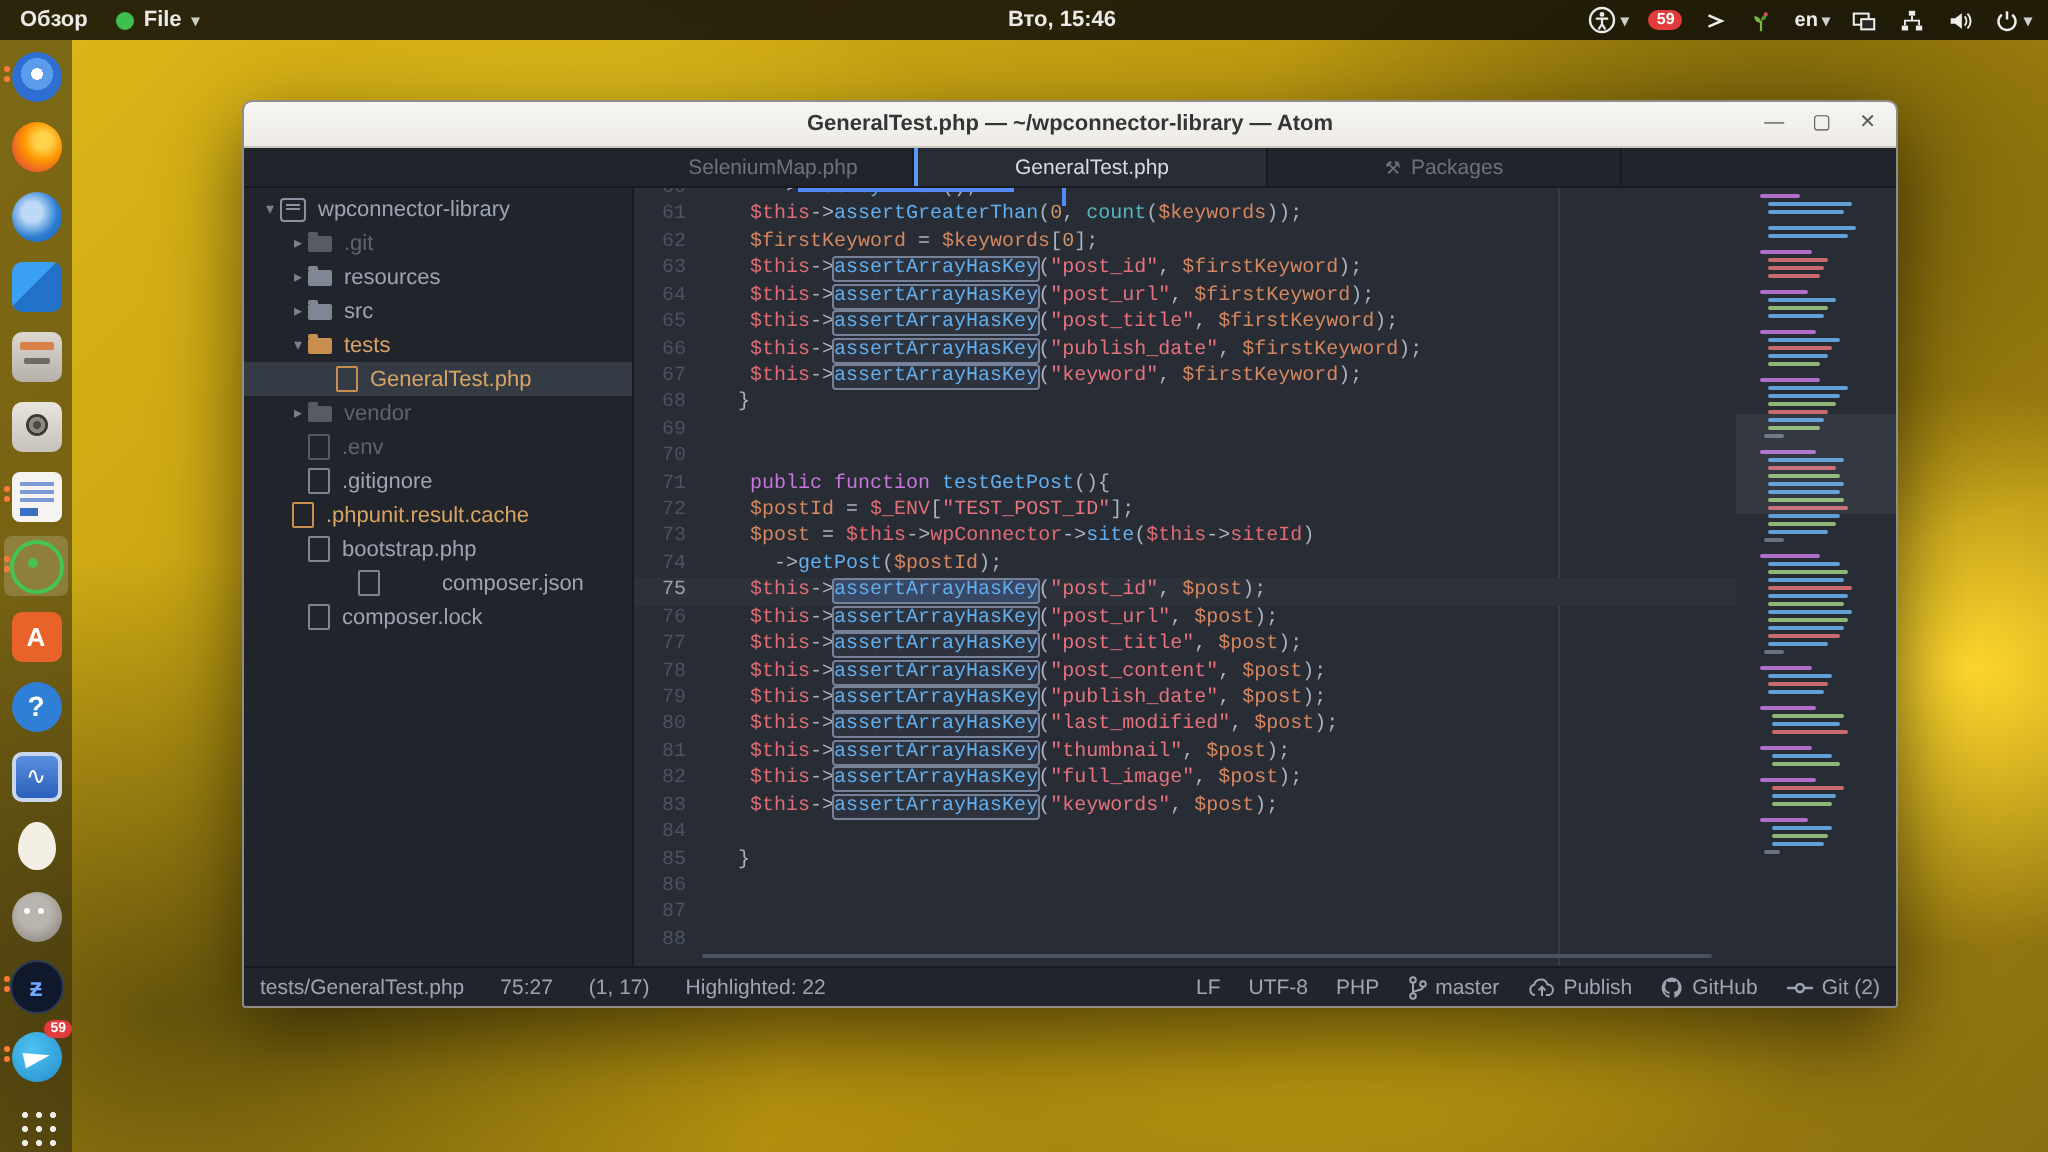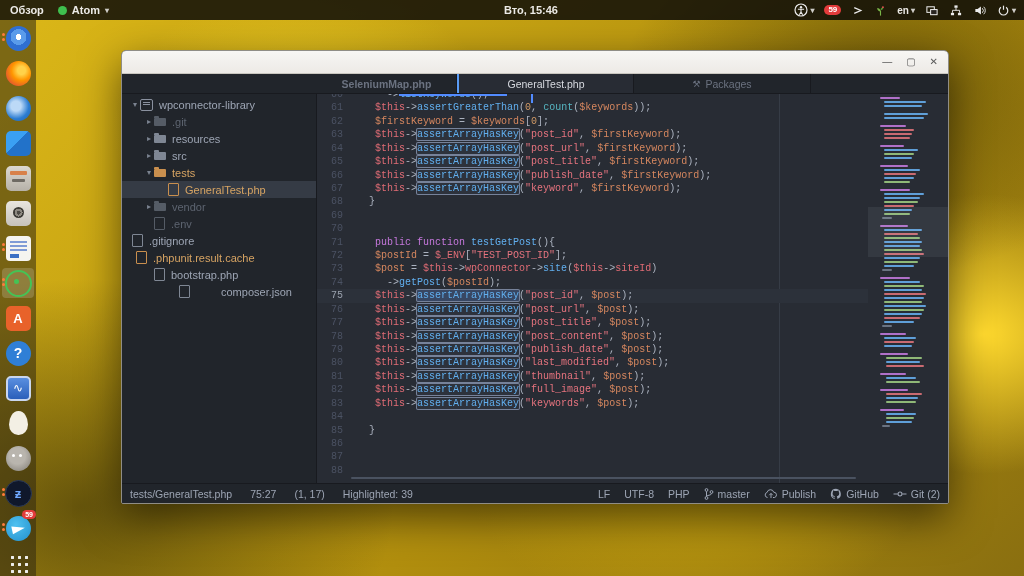--- a/index.html
+++ b/index.html
@@ -142,21 +142,21 @@
 </head>
 <body>
 
 <div class="desktop">
 
   <div class="panel">
     <div class="left">
       <span>Обзор</span>
       <span class="appbtn">
         <span class="appdot"></span>
-        <span>Atom</span>
+        <span>File</span>
         <span class="caret">▾</span>
       </span>
     </div>
     <div class="clock">Вто, 15:46</div>
     <div class="right">
       <span class="pico">
         <svg width="14" height="14" viewBox="0 0 14 14">
             <circle cx="7" cy="7" r="6" fill="none" stroke="#ececec" stroke-width="1.2"></circle>
             <circle cx="7" cy="4.2" r="1.2" fill="#ececec"></circle>
             <path d="M3.9 6.3h6.2M7 6.3v2.8l-1.7 2.6M7 9.1l1.7 2.6" stroke="#ececec" stroke-width="1.1" fill="none"></path>
@@ -278,32 +278,33 @@
         <span class="icon26 ic-telegram"></span>
         <span class="dbadge">59</span>
       </div>
       <div class="ditem">
         <span class="ic-apps"></span>
       </div>
     </div>
 
   <div class="window">
     <div class="titlebar">
+      <div class="title">GeneralTest.php — ~/wpconnector-library — Atom</div>
       <div class="winctl">
         <span>—</span>
         <span>▢</span>
         <span>✕</span>
       </div>
     </div>
     <div class="tabrow">
       <div class="tree-header">
         <span>Project</span>
       </div>
       <div class="tabs">
-          <div class="tab" style="width: 139px; font-weight: bold;">
+          <div class="tab" style="width: 139px;">
             <span>SeleniumMap.php</span>
           </div>
           <div class="tab active" style="width: 174px;">
             <span>GeneralTest.php</span>
           </div>
           <div class="tab" style="width: 176px;">
             <span class="ticon">⚒</span>
             <span>Packages</span>
           </div>
         </div>
@@ -343,39 +344,44 @@
           <div class="trow" style="padding-left: 22px;">
             <span class="chev">▸</span>
             <span class="fold dim"></span>
             <span class="t-dim">vendor</span>
           </div>
           <div class="trow" style="padding-left: 22px;">
             <span class="chev"></span>
             <span class="fico dim"></span>
             <span class="t-dim">.env</span>
           </div>
-          <div class="trow" style="">
+          <div class="trow" style="padding-left: 22px;">
             <span class="chev"></span>
             <span class="fico"></span>
             <span>.gitignore</span>
           </div>
-          <div class="trow" style="padding-left: 4px; text-align: center;">
+          <div class="trow" style="padding-left: 14px; text-align: center;">
             <span class="chev"></span>
             <span class="fico mod"></span>
             <span class="t-mod">.phpunit.result.cache</span>
           </div>
           <div class="trow" style="padding-left: 22px;">
             <span class="chev"></span>
             <span class="fico"></span>
             <span>bootstrap.php</span>
           </div>
           <div class="trow" style="padding-left: 22px; gap: 25px;">
             <span class="chev"></span>
             <span class="fico"></span>
             <span>composer.json</span>
+          </div>
+          <div class="trow" style="padding-left: 22px;">
+            <span class="chev"></span>
+            <span class="fico"></span>
+            <span>composer.lock</span>
           </div>
         </div>
       <div class="editor">
         <div class="wrapguide"></div>
         <div class="codewrap"><div class="crow"><span class="gut">60</span><span><span class="tk-p">      -&gt;</span><span class="tk-fn">listKeywords</span><span class="tk-p">();</span></span></div><div class="crow"><span class="gut">61</span><span><span class="tk-p">    </span><span class="tk-v">$this</span><span class="tk-p">-&gt;</span><span class="tk-fn">assertGreaterThan</span><span class="tk-p">(</span><span class="tk-num">0</span><span class="tk-p">, </span><span class="tk-cy">count</span><span class="tk-p">(</span><span class="tk-vo">$keywords</span><span class="tk-p">));</span></span></div><div class="crow"><span class="gut">62</span><span><span class="tk-p">    </span><span class="tk-vo">$firstKeyword</span><span class="tk-p"> = </span><span class="tk-vo">$keywords</span><span class="tk-p">[</span><span class="tk-num">0</span><span class="tk-p">];</span></span></div><div class="crow"><span class="gut">63</span><span><span class="tk-p">    </span><span class="tk-v">$this</span><span class="tk-p">-&gt;</span><span class="tk-box">assertArrayHasKey</span><span class="tk-p">(</span><span class="tk-str">"post_id"</span><span class="tk-p">, </span><span class="tk-vo">$firstKeyword</span><span class="tk-p">);</span></span></div><div class="crow"><span class="gut">64</span><span><span class="tk-p">    </span><span class="tk-v">$this</span><span class="tk-p">-&gt;</span><span class="tk-box">assertArrayHasKey</span><span class="tk-p">(</span><span class="tk-str">"post_url"</span><span class="tk-p">, </span><span class="tk-vo">$firstKeyword</span><span class="tk-p">);</span></span></div><div class="crow"><span class="gut">65</span><span><span class="tk-p">    </span><span class="tk-v">$this</span><span class="tk-p">-&gt;</span><span class="tk-box">assertArrayHasKey</span><span class="tk-p">(</span><span class="tk-str">"post_title"</span><span class="tk-p">, </span><span class="tk-vo">$firstKeyword</span><span class="tk-p">);</span></span></div><div class="crow"><span class="gut">66</span><span><span class="tk-p">    </span><span class="tk-v">$this</span><span class="tk-p">-&gt;</span><span class="tk-box">assertArrayHasKey</span><span class="tk-p">(</span><span class="tk-str">"publish_date"</span><span class="tk-p">, </span><span class="tk-vo">$firstKeyword</span><span class="tk-p">);</span></span></div><div class="crow"><span class="gut">67</span><span><span class="tk-p">    </span><span class="tk-v">$this</span><span class="tk-p">-&gt;</span><span class="tk-box">assertArrayHasKey</span><span class="tk-p">(</span><span class="tk-str">"keyword"</span><span class="tk-p">, </span><span class="tk-vo">$firstKeyword</span><span class="tk-p">);</span></span></div><div class="crow"><span class="gut">68</span><span><span class="tk-p">   }</span></span></div><div class="crow"><span class="gut">69</span><span></span></div><div class="crow"><span class="gut">70</span><span></span></div><div class="crow"><span class="gut">71</span><span><span class="tk-p">    </span><span class="tk-kw">public function </span><span class="tk-fn">testGetPost</span><span class="tk-p">(){</span></span></div><div class="crow"><span class="gut">72</span><span><span class="tk-p">    </span><span class="tk-vo">$postId</span><span class="tk-p"> = </span><span class="tk-v">$_ENV</span><span class="tk-p">[</span><span class="tk-str">"TEST_POST_ID"</span><span class="tk-p">];</span></span></div><div class="crow"><span class="gut">73</span><span><span class="tk-p">    </span><span class="tk-vo">$post</span><span class="tk-p"> = </span><span class="tk-v">$this</span><span class="tk-p">-&gt;</span><span class="tk-v">wpConnector</span><span class="tk-p">-&gt;</span><span class="tk-fn">site</span><span class="tk-p">(</span><span class="tk-v">$this</span><span class="tk-p">-&gt;</span><span class="tk-v">siteId</span><span class="tk-p">)</span></span></div><div class="crow"><span class="gut">74</span><span><span class="tk-p">      -&gt;</span><span class="tk-fn">getPost</span><span class="tk-p">(</span><span class="tk-vo">$postId</span><span class="tk-p">);</span></span></div><div class="crow cur"><span class="gut">75</span><span><span class="tk-p">    </span><span class="tk-v">$this</span><span class="tk-p">-&gt;</span><span class="tk-boxsel">assertArrayHasKey</span><span class="tk-p">(</span><span class="tk-str">"post_id"</span><span class="tk-p">, </span><span class="tk-vo">$post</span><span class="tk-p">);</span></span></div><div class="crow"><span class="gut">76</span><span><span class="tk-p">    </span><span class="tk-v">$this</span><span class="tk-p">-&gt;</span><span class="tk-box">assertArrayHasKey</span><span class="tk-p">(</span><span class="tk-str">"post_url"</span><span class="tk-p">, </span><span class="tk-vo">$post</span><span class="tk-p">);</span></span></div><div class="crow"><span class="gut">77</span><span><span class="tk-p">    </span><span class="tk-v">$this</span><span class="tk-p">-&gt;</span><span class="tk-box">assertArrayHasKey</span><span class="tk-p">(</span><span class="tk-str">"post_title"</span><span class="tk-p">, </span><span class="tk-vo">$post</span><span class="tk-p">);</span></span></div><div class="crow"><span class="gut">78</span><span><span class="tk-p">    </span><span class="tk-v">$this</span><span class="tk-p">-&gt;</span><span class="tk-box">assertArrayHasKey</span><span class="tk-p">(</span><span class="tk-str">"post_content"</span><span class="tk-p">, </span><span class="tk-vo">$post</span><span class="tk-p">);</span></span></div><div class="crow"><span class="gut">79</span><span><span class="tk-p">    </span><span class="tk-v">$this</span><span class="tk-p">-&gt;</span><span class="tk-box">assertArrayHasKey</span><span class="tk-p">(</span><span class="tk-str">"publish_date"</span><span class="tk-p">, </span><span class="tk-vo">$post</span><span class="tk-p">);</span></span></div><div class="crow"><span class="gut">80</span><span><span class="tk-p">    </span><span class="tk-v">$this</span><span class="tk-p">-&gt;</span><span class="tk-box">assertArrayHasKey</span><span class="tk-p">(</span><span class="tk-str">"last_modified"</span><span class="tk-p">, </span><span class="tk-vo">$post</span><span class="tk-p">);</span></span></div><div class="crow"><span class="gut">81</span><span><span class="tk-p">    </span><span class="tk-v">$this</span><span class="tk-p">-&gt;</span><span class="tk-box">assertArrayHasKey</span><span class="tk-p">(</span><span class="tk-str">"thumbnail"</span><span class="tk-p">, </span><span class="tk-vo">$post</span><span class="tk-p">);</span></span></div><div class="crow"><span class="gut">82</span><span><span class="tk-p">    </span><span class="tk-v">$this</span><span class="tk-p">-&gt;</span><span class="tk-box">assertArrayHasKey</span><span class="tk-p">(</span><span class="tk-str">"full_image"</span><span class="tk-p">, </span><span class="tk-vo">$post</span><span class="tk-p">);</span></span></div><div class="crow"><span class="gut">83</span><span><span class="tk-p">    </span><span class="tk-v">$this</span><span class="tk-p">-&gt;</span><span class="tk-box">assertArrayHasKey</span><span class="tk-p">(</span><span class="tk-str">"keywords"</span><span class="tk-p">, </span><span class="tk-vo">$post</span><span class="tk-p">);</span></span></div><div class="crow"><span class="gut">84</span><span></span></div><div class="crow"><span class="gut">85</span><span><span class="tk-p">   }</span></span></div><div class="crow"><span class="gut">86</span><span></span></div><div class="crow"><span class="gut">87</span><span></span></div><div class="crow"><span class="gut">88</span><span></span></div></div>
         <div class="selremnant"></div>
         <div class="selremnant2"></div>
         <div class="hscroll"></div>
         <div class="vscroll"></div>
         <div class="minimap">
@@ -464,21 +470,21 @@
             <div class="mrow" style="margin-left: 12px; width: 26px; background: rgb(95, 159, 216);"></div>
             <div class="mrow" style="margin-left: 8px; width: 8px; background: rgb(106, 115, 129);"></div>
           </div>
       </div>
     </div>
     <div class="statusbar">
       <div class="sleft">
           <span class="sitem">tests/GeneralTest.php</span>
           <span class="sitem">75:27</span>
           <span class="sitem">(1, 17)</span>
-          <span class="sitem">Highlighted: 39</span>
+          <span class="sitem">Highlighted: 22</span>
         </div>
       <div class="sright">
           <span class="sitem">
             <span>LF</span>
           </span>
           <span class="sitem">
             <span>UTF-8</span>
           </span>
           <span class="sitem">
             <span>PHP</span>

